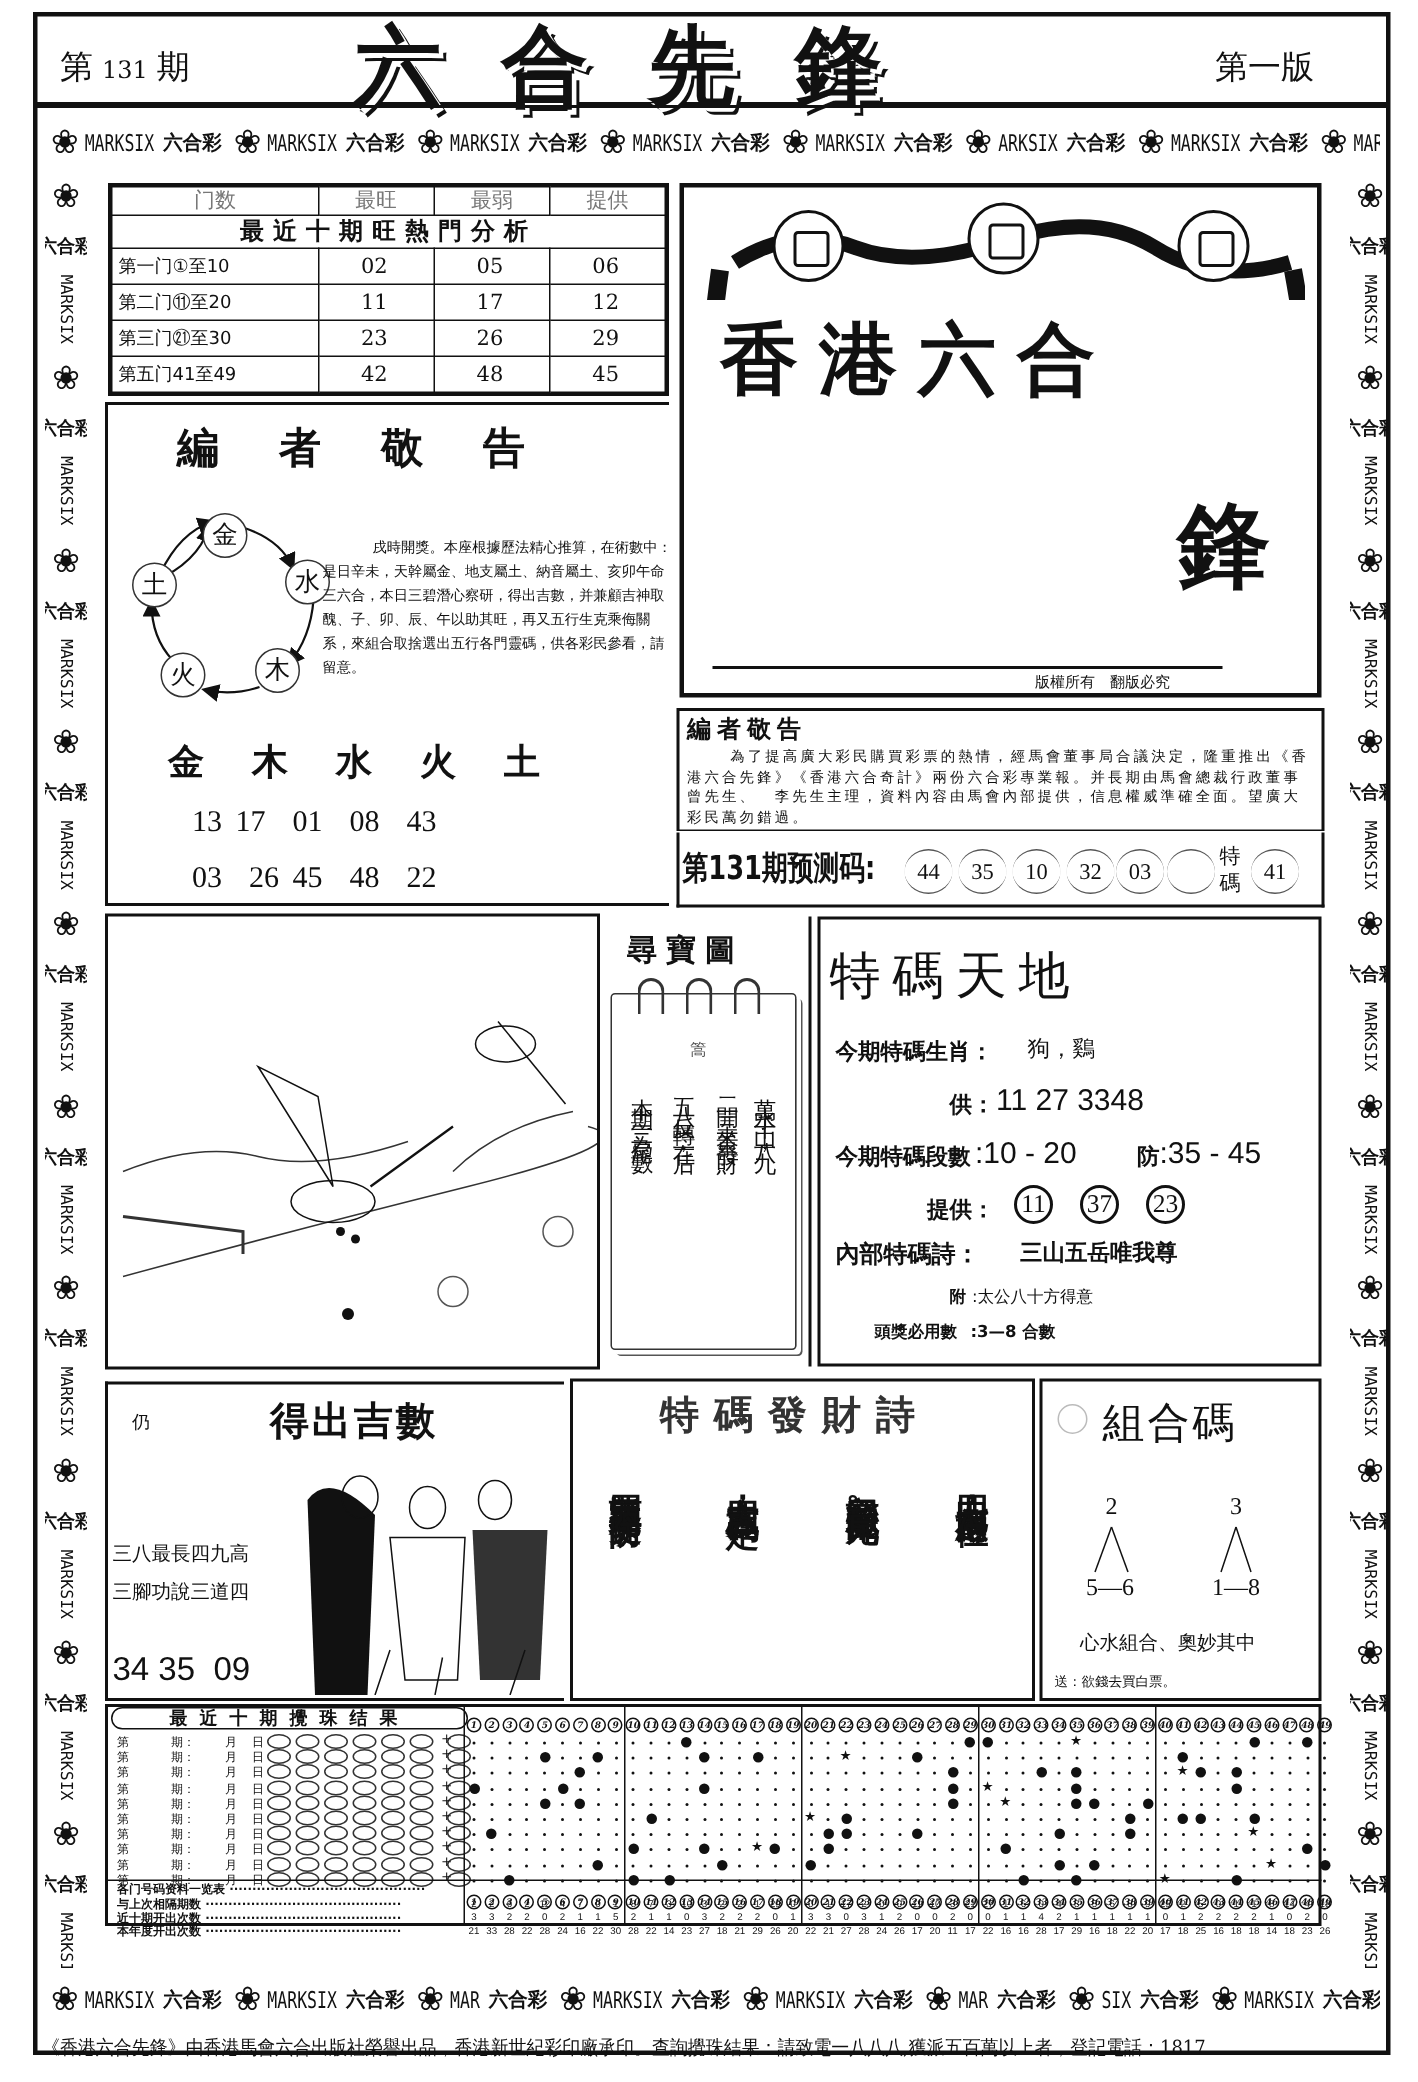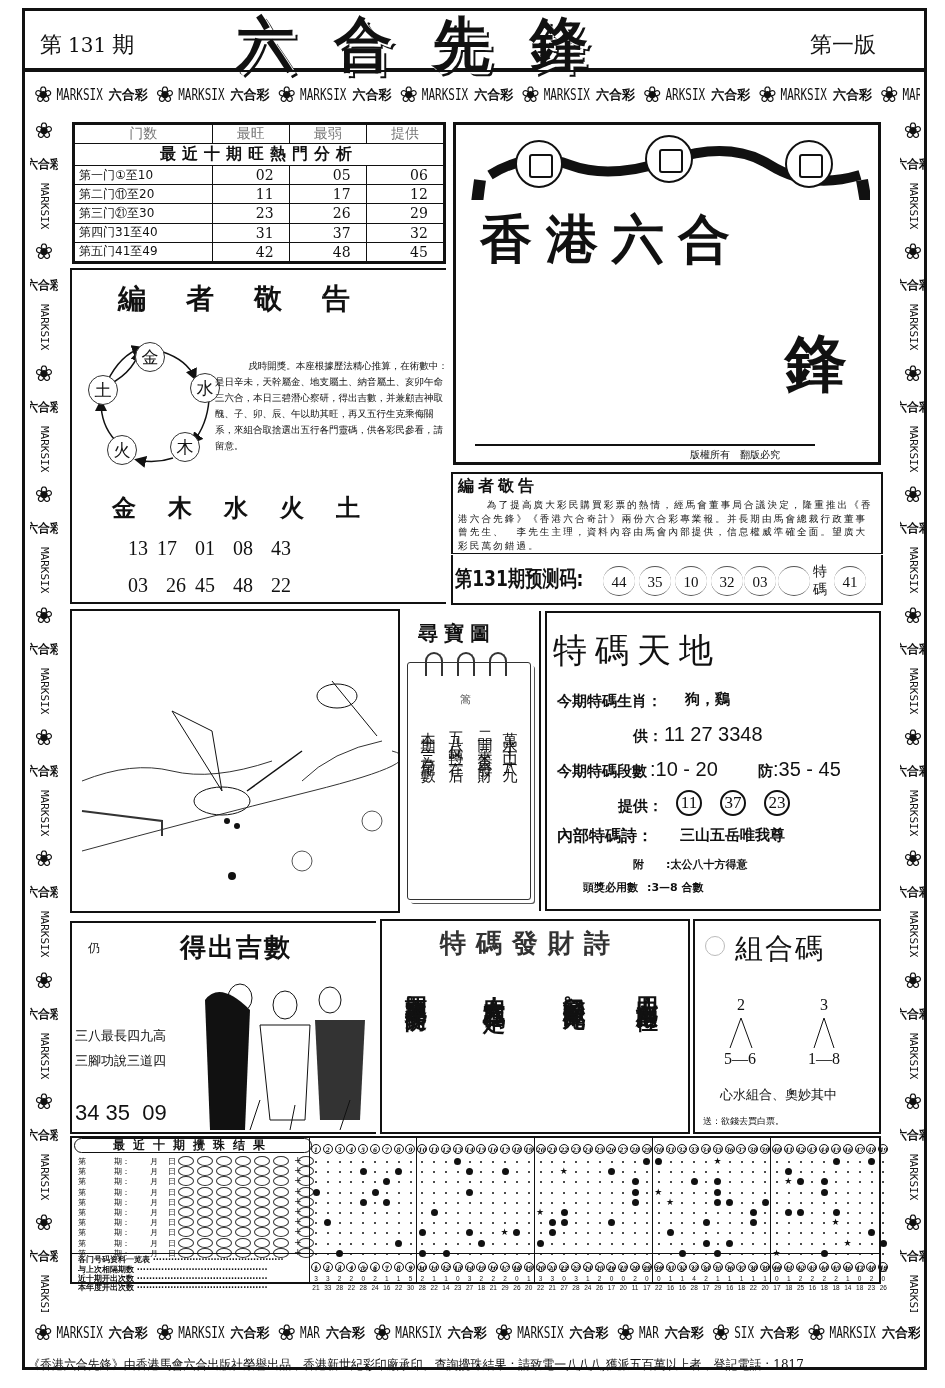--- a/index.html
+++ b/index.html
@@ -4,21 +4,21 @@
 <style>
   * { box-sizing: border-box; margin: 0; padding: 0; }
   html, body { width: 945px; height: 1388px; background: #fff; overflow: hidden; }
   body { font-family: "DejaVu Serif", "Liberation Serif", serif; color: #111; position: relative; }
 
   .abs { position: absolute; }
 
   
   #header { left: 22px; top: 8px; width: 905px; height: 62px; border: 3px solid #111; border-bottom: 2px solid #111; }
   #issue { left: 40px; top: 30px; font-size: 22px; }
-  #issue-no { font-size: 20px; margin: 4px 6px; }
+  #issue-no { font-size: 16px; margin: 4px 6px; }
   #masthead { left: 236px; top: 6px; font-size: 58px; font-weight: 900; letter-spacing: 40px; font-family: "DejaVu Sans", sans-serif; text-shadow: 3px 3px 0 #fff, 5px 5px 0 #111; }
   #edition { left: 810px; top: 30px; font-size: 22px; }
 
   
   #frame { left: 22px; top: 70px; width: 905px; height: 1300px; border: 3px solid #111; border-top: 2px solid #111; }
 
   
   .strip { display: flex; align-items: center; white-space: nowrap; overflow: hidden; font-family: "Liberation Sans", sans-serif; }
   .strip .flower { font-size: 22px; line-height: 1; margin: 0 4px; }
   .strip .ms { font-size: 11px; letter-spacing: 0px; transform: scaleY(1.4); display: inline-block; font-family: "DejaVu Sans Mono", monospace; }
@@ -32,21 +32,21 @@
   #vstrip-left { left: 30px; top: 112px; width: 28px; height: 1200px; }
   #vstrip-right { left: 900px; top: 112px; width: 26px; height: 1200px; }
 
   
   #hotcold { left: 72px; top: 122px; width: 374px; height: 142px; border: 2px solid #111; }
   #hotcold table { width: 100%; height: 100%; border-collapse: collapse; font-size: 14px; }
   #hotcold th, #hotcold td { border: 1px solid #111; text-align: center; }
   #hotcold .title { font-size: 16px; font-weight: bold; letter-spacing: 6px; height: 22px; font-family: "DejaVu Sans", sans-serif; }
   #hotcold .hdr { color: #777; font-weight: normal; font-size: 14px; height: 18px; }
   #hotcold td.door { font-size: 12px; text-align: left; padding-left: 4px; font-family: "DejaVu Sans", sans-serif; }
-  #hotcold td.val { text-align: center; padding-left: 28px; }
+  #hotcold td.val { text-align: left; padding-left: 28px; }
 
   
   #tieban { left: 70px; top: 268px; width: 376px; height: 336px; border: 2px solid #111; border-right: none; }
   #tieban-title { left: 118px; top: 280px; font-size: 28px; font-weight: 900; letter-spacing: 40px; font-family: "DejaVu Sans", sans-serif; }
   #wuxing { left: 85px; top: 340px; width: 140px; height: 130px; }
   .wx-node { position: absolute; width: 30px; height: 30px; border: 1px solid #333; border-radius: 50%; background: #fff; text-align: center; line-height: 28px; font-size: 17px; }
   #tieban-text { left: 215px; top: 358px; width: 235px; font-size: 9.5px; line-height: 16px; text-indent: 3.5em; }
   #elements-row { left: 112px; top: 492px; font-size: 24px; font-weight: 900; letter-spacing: 32px; font-family: "DejaVu Sans", sans-serif; }
   .num-line { font-size: 20px; font-family: "Liberation Serif", serif; word-spacing: 4px; }
   #nums-1 { left: 128px; top: 537px; }
@@ -280,26 +280,20 @@
           <td class="val">17</td>
           <td class="val">12</td>
         </tr>
     <tr>
           <td class="door">第三门㉑至30</td>
           <td class="val">23</td>
           <td class="val">26</td>
           <td class="val">29</td>
         </tr>
     <tr>
-          <td class="door">第四门31至40</td>
-          <td class="val">31</td>
-          <td class="val">37</td>
-          <td class="val">32</td>
-        </tr>
-    <tr>
           <td class="door">第五门41至49</td>
           <td class="val">42</td>
           <td class="val">48</td>
           <td class="val">45</td>
         </tr>
   </tbody>
     </table>
 </div>
 
 <div id="tieban" class="abs"></div>
@@ -389,35 +383,35 @@
 <div id="treasure-card" class="abs"></div>
 <div id="treasure-seal" class="abs">篙</div>
 <div class="tcol" style="left:502px">萬水千山二八九，</div>
 <div class="tcol" style="left:477px">二開三來重發財。</div>
 <div class="tcol" style="left:448px">五八反轉二在后，</div>
 <div class="tcol" style="left:420px">本期二三為尾數。</div>
 
 <div id="tema" class="abs"></div>
 <div id="tema-title" class="abs">特碼天地</div>
 <div class="tm" style="left:557px;top:692px">今期特碼生肖：</div>
-<div class="tm" style="left:685px;top:690px;font-weight:bold;font-size:15px">狗，鷄</div>
+<div class="tm" style="left:685px;top:690px;font-weight:normal;font-size:15px">狗，鷄</div>
 <div class="tm" style="left:633px;top:727px">供：</div>
 <div class="tm" style="left:664px;top:723px"><span class="n">11 27 3348</span></div>
 <div class="tm" style="left:557px;top:762px">今期特碼段數</div>
 <div class="tm" style="left:650px;top:758px"><span class="n">:10 - 20</span></div>
 <div class="tm" style="left:758px;top:762px">防</div>
 <div class="tm" style="left:773px;top:758px"><span class="n">:35 - 45</span></div>
 <div class="tm" style="left:618px;top:797px">提供：</div>
 <div class="tm" style="left:676px;top:790px">
   <span class="circ">11</span><span class="circ">37</span><span class="circ">23</span>
 </div>
 <div class="tm" style="left:557px;top:826px;font-size:16px">內部特碼詩：</div>
 <div class="tm" style="left:680px;top:826px;font-size:15px">三山五岳唯我尊</div>
 <div class="tm" style="left:633px;top:857px;font-size:11px">附</div>
-<div class="tm" style="left:666px;top:857px;font-size:11px;font-weight:bold">:太公八十方得意</div>
+<div class="tm" style="left:648px;top:857px;font-size:11px;font-weight:normal">:太公八十方得意</div>
 <div class="tm" style="left:583px;top:880px;font-size:11px">頭獎必用數</div>
 <div class="tm" style="left:647px;top:880px;font-size:11px">:3—8  合數</div>
 
 <div id="wealth" class="abs"></div>
 <div id="wealth-mark" class="abs">仍</div>
 <div id="wealth-title" class="abs">得出吉數</div>
 <div class="wline" style="top:1027px">三八最長四九高</div>
 <div class="wline" style="top:1052px">三腳功說三道四</div>
 <div id="wealth-nums" class="abs" style="white-space:pre">34 35  09</div>
 <div id="crowd" class="abs">

